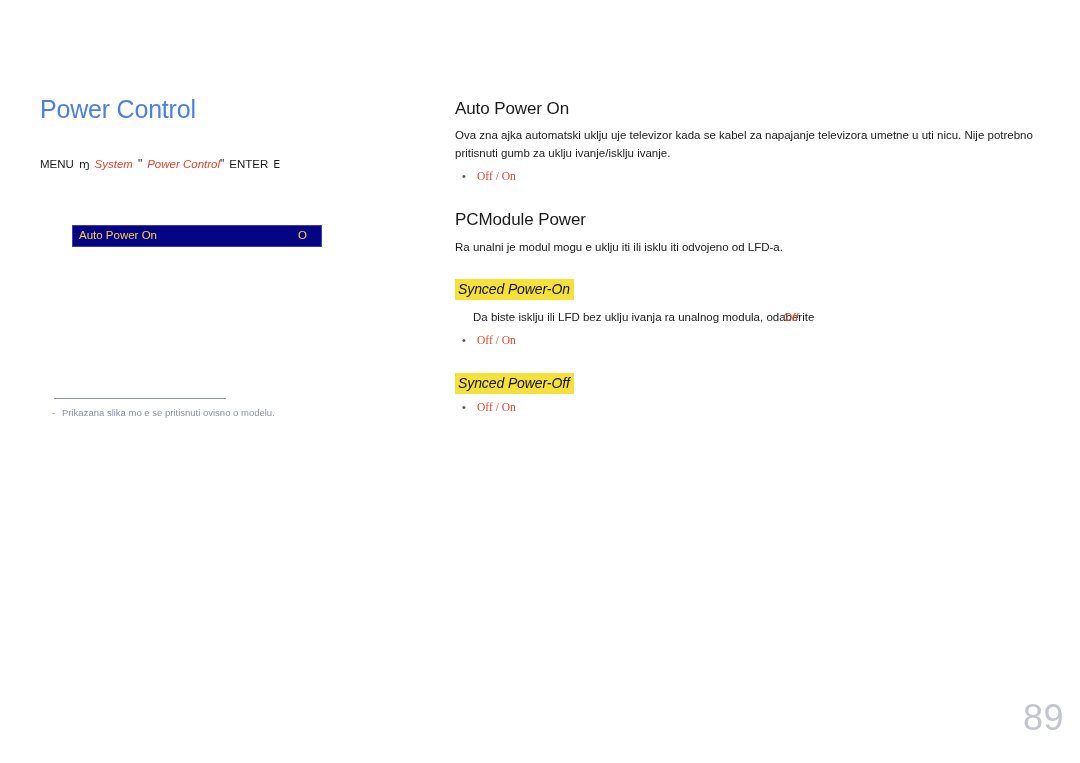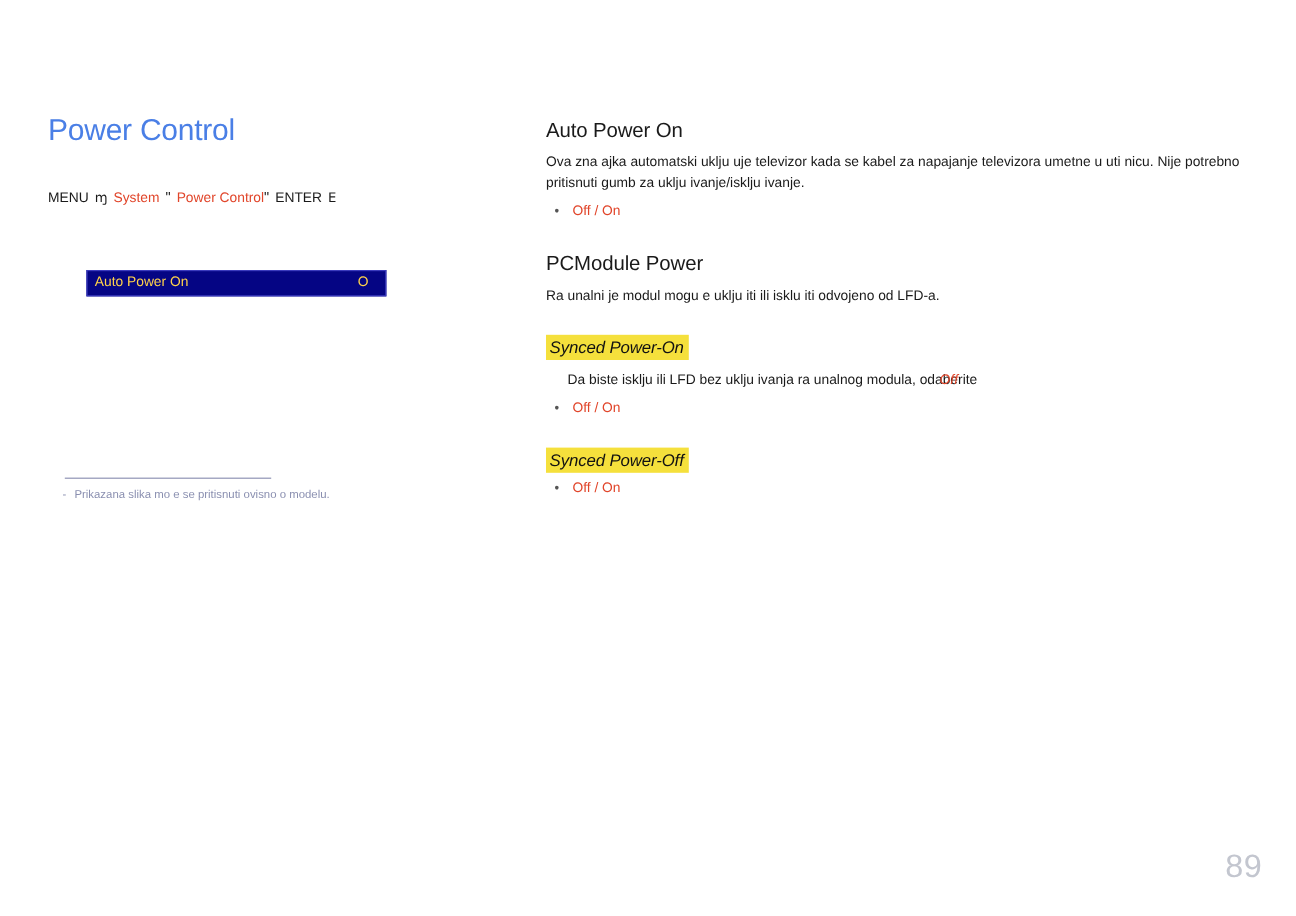--- a/index.html
+++ b/index.html
@@ -40,20 +40,21 @@
 
   .breadcrumb {
     margin-top: 33px;
     font-size: 11.5px;
     color: #1a1a1a;
     white-space: nowrap;
     line-height: 1.2;
   }
   .breadcrumb .bc-red {
     color: #e1452a;
+    font-style: italic;
   }
   .breadcrumb .bc-glyph {
     font-family: "DejaVu Sans", sans-serif;
     font-size: 11px;
     color: #1a1a1a;
   }
   .breadcrumb .bc-quote {
     color: #1a1a1a;
     font-size: 12px;
   }
@@ -147,20 +148,21 @@
     width: 22px;
     flex: 0 0 22px;
     text-align: left;
     padding-left: 7px;
     box-sizing: border-box;
     color: #555555;
     font-size: 11px;
   }
   .bullet-text {
     color: #e1452a;
+    font-family: Liberation Serif, serif;
   }
 
   .h2-second {
     margin-top: 26px;
   }
 
   .hl-heading {
     display: inline-block;
     background: #f5e03c;
     color: #111111;
@@ -194,23 +196,23 @@
     left: -22px;
     top: 0;
     color: #e1452a;
     font-size: 11.5px;
     white-space: nowrap;
   }
 
   
   .page-number {
     position: absolute;
-    right: 28px;
+    right: 16px;
     bottom: 27px;
-    font-size: 27px;
+    font-size: 36px;
     color: #c3c6cf;
     letter-spacing: 0.5px;
     line-height: 1;
   }
 </style>
 </head>
 <body>
 
 <div class="page">
 

